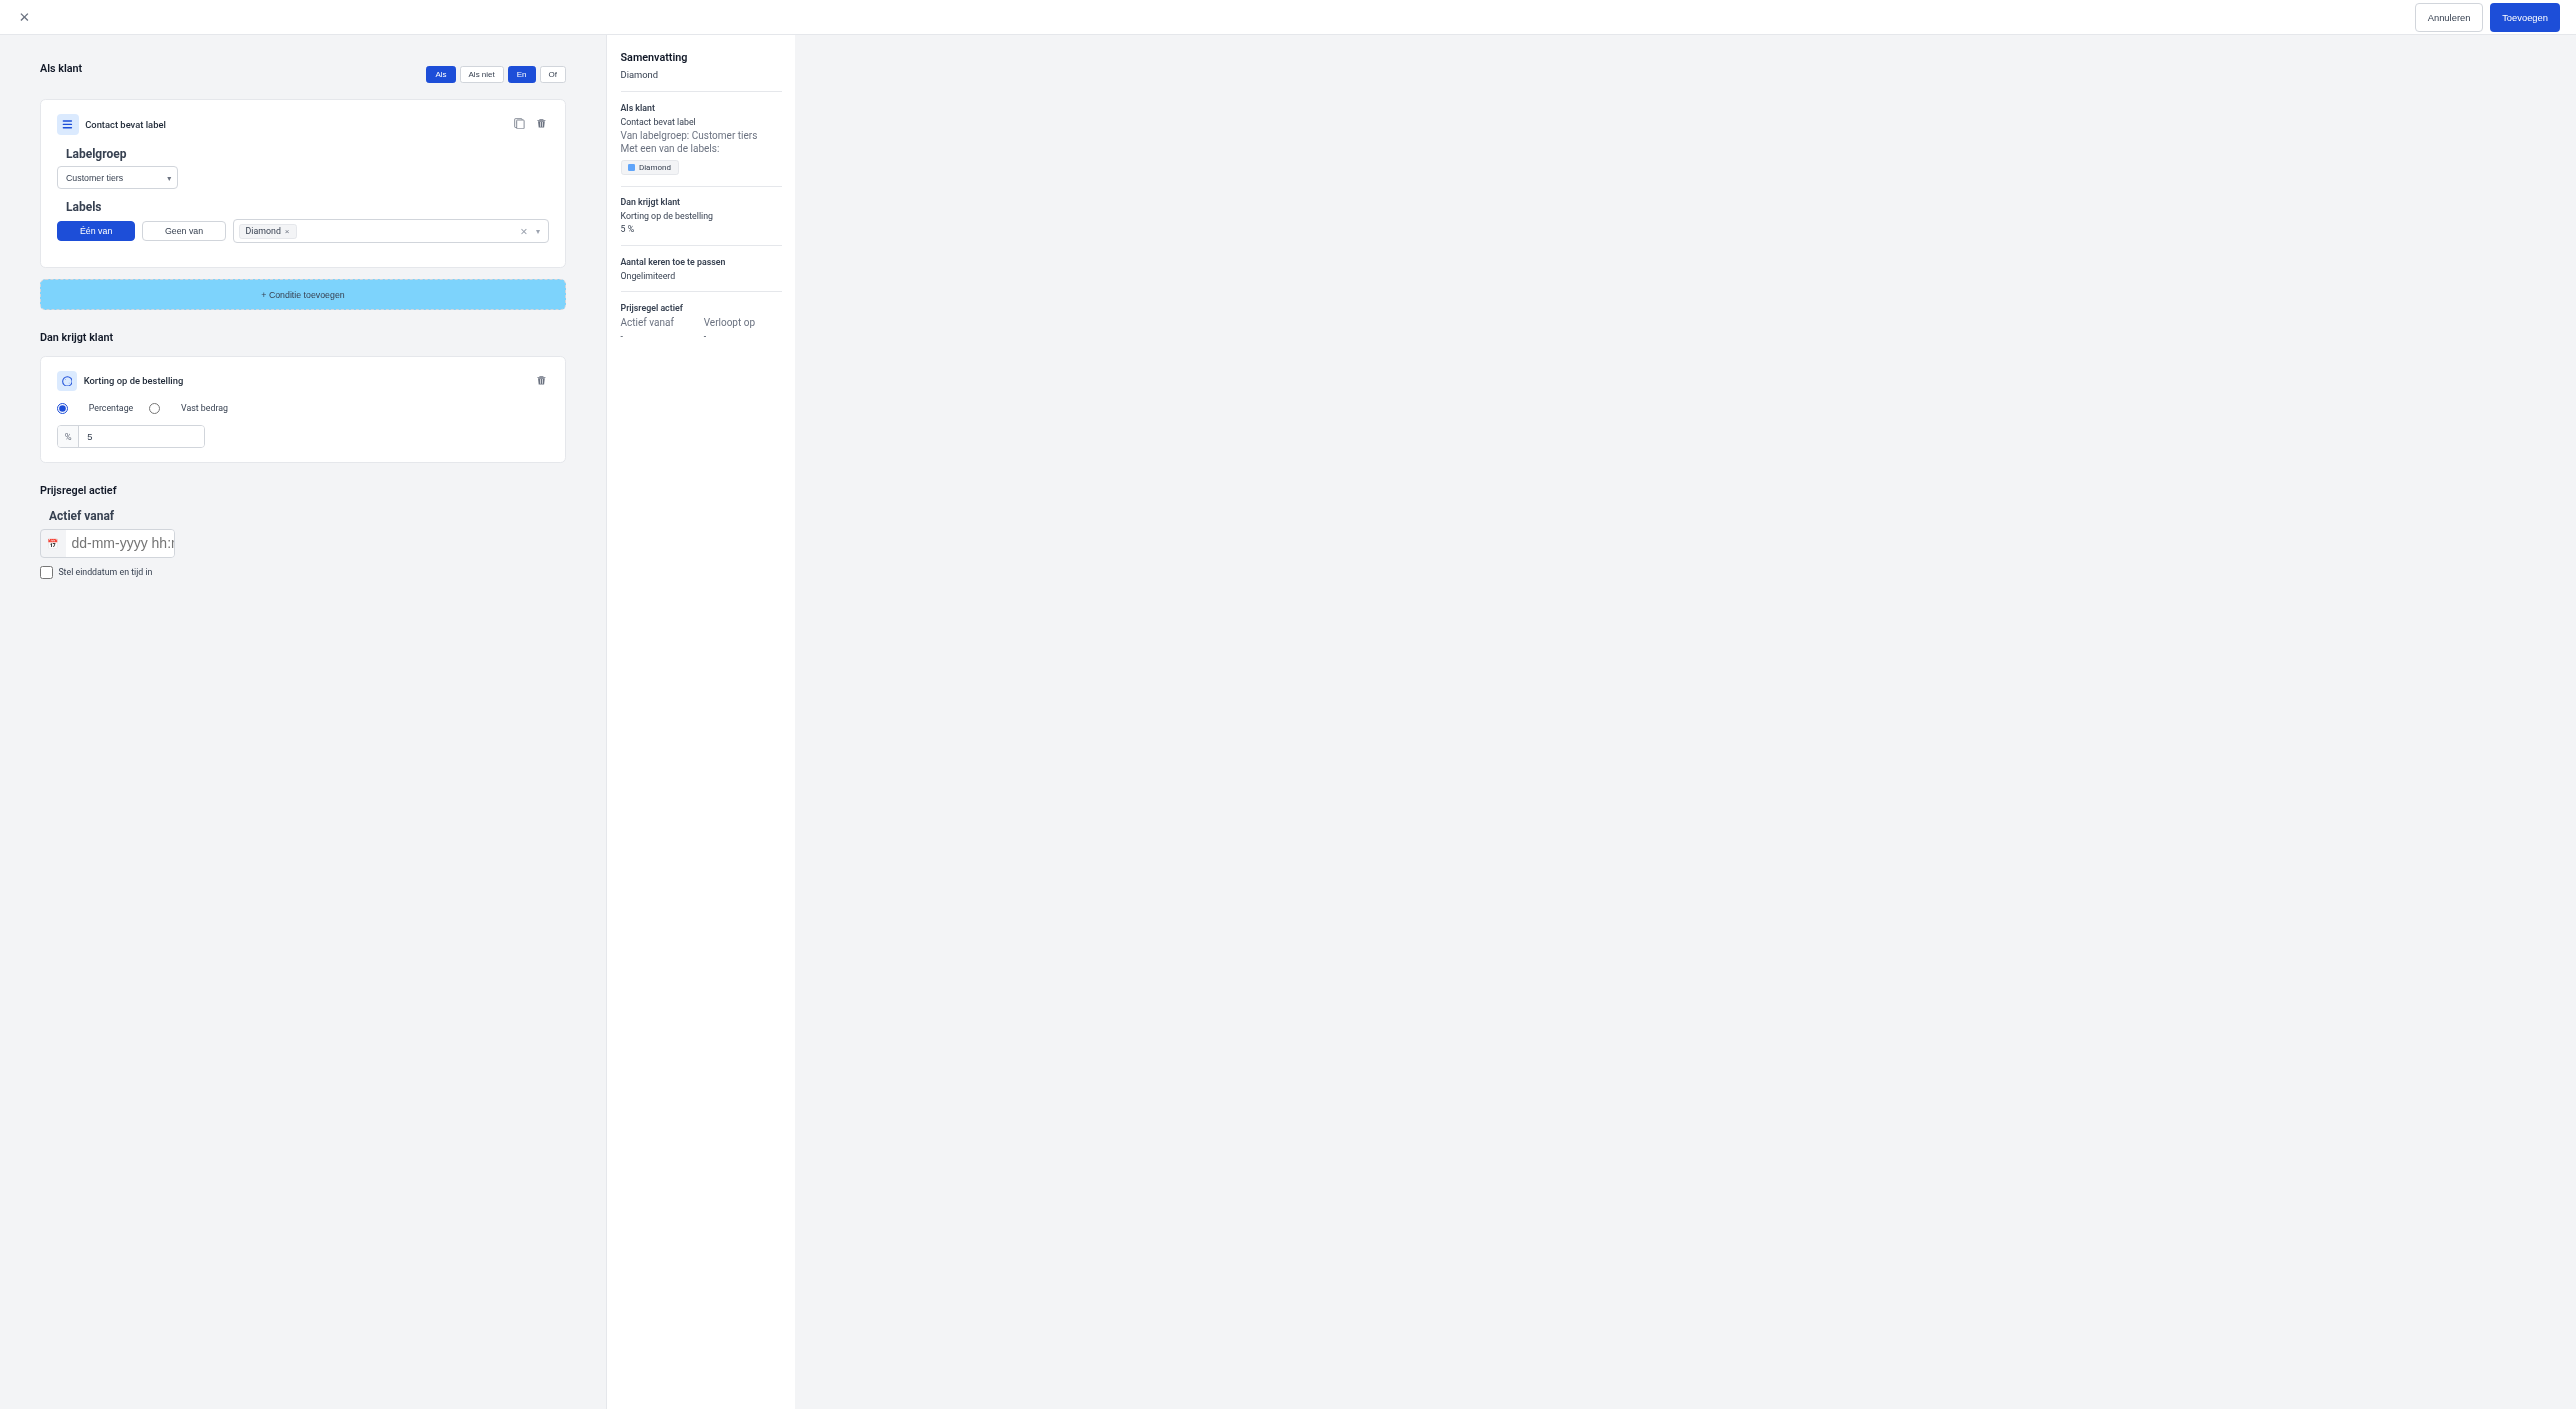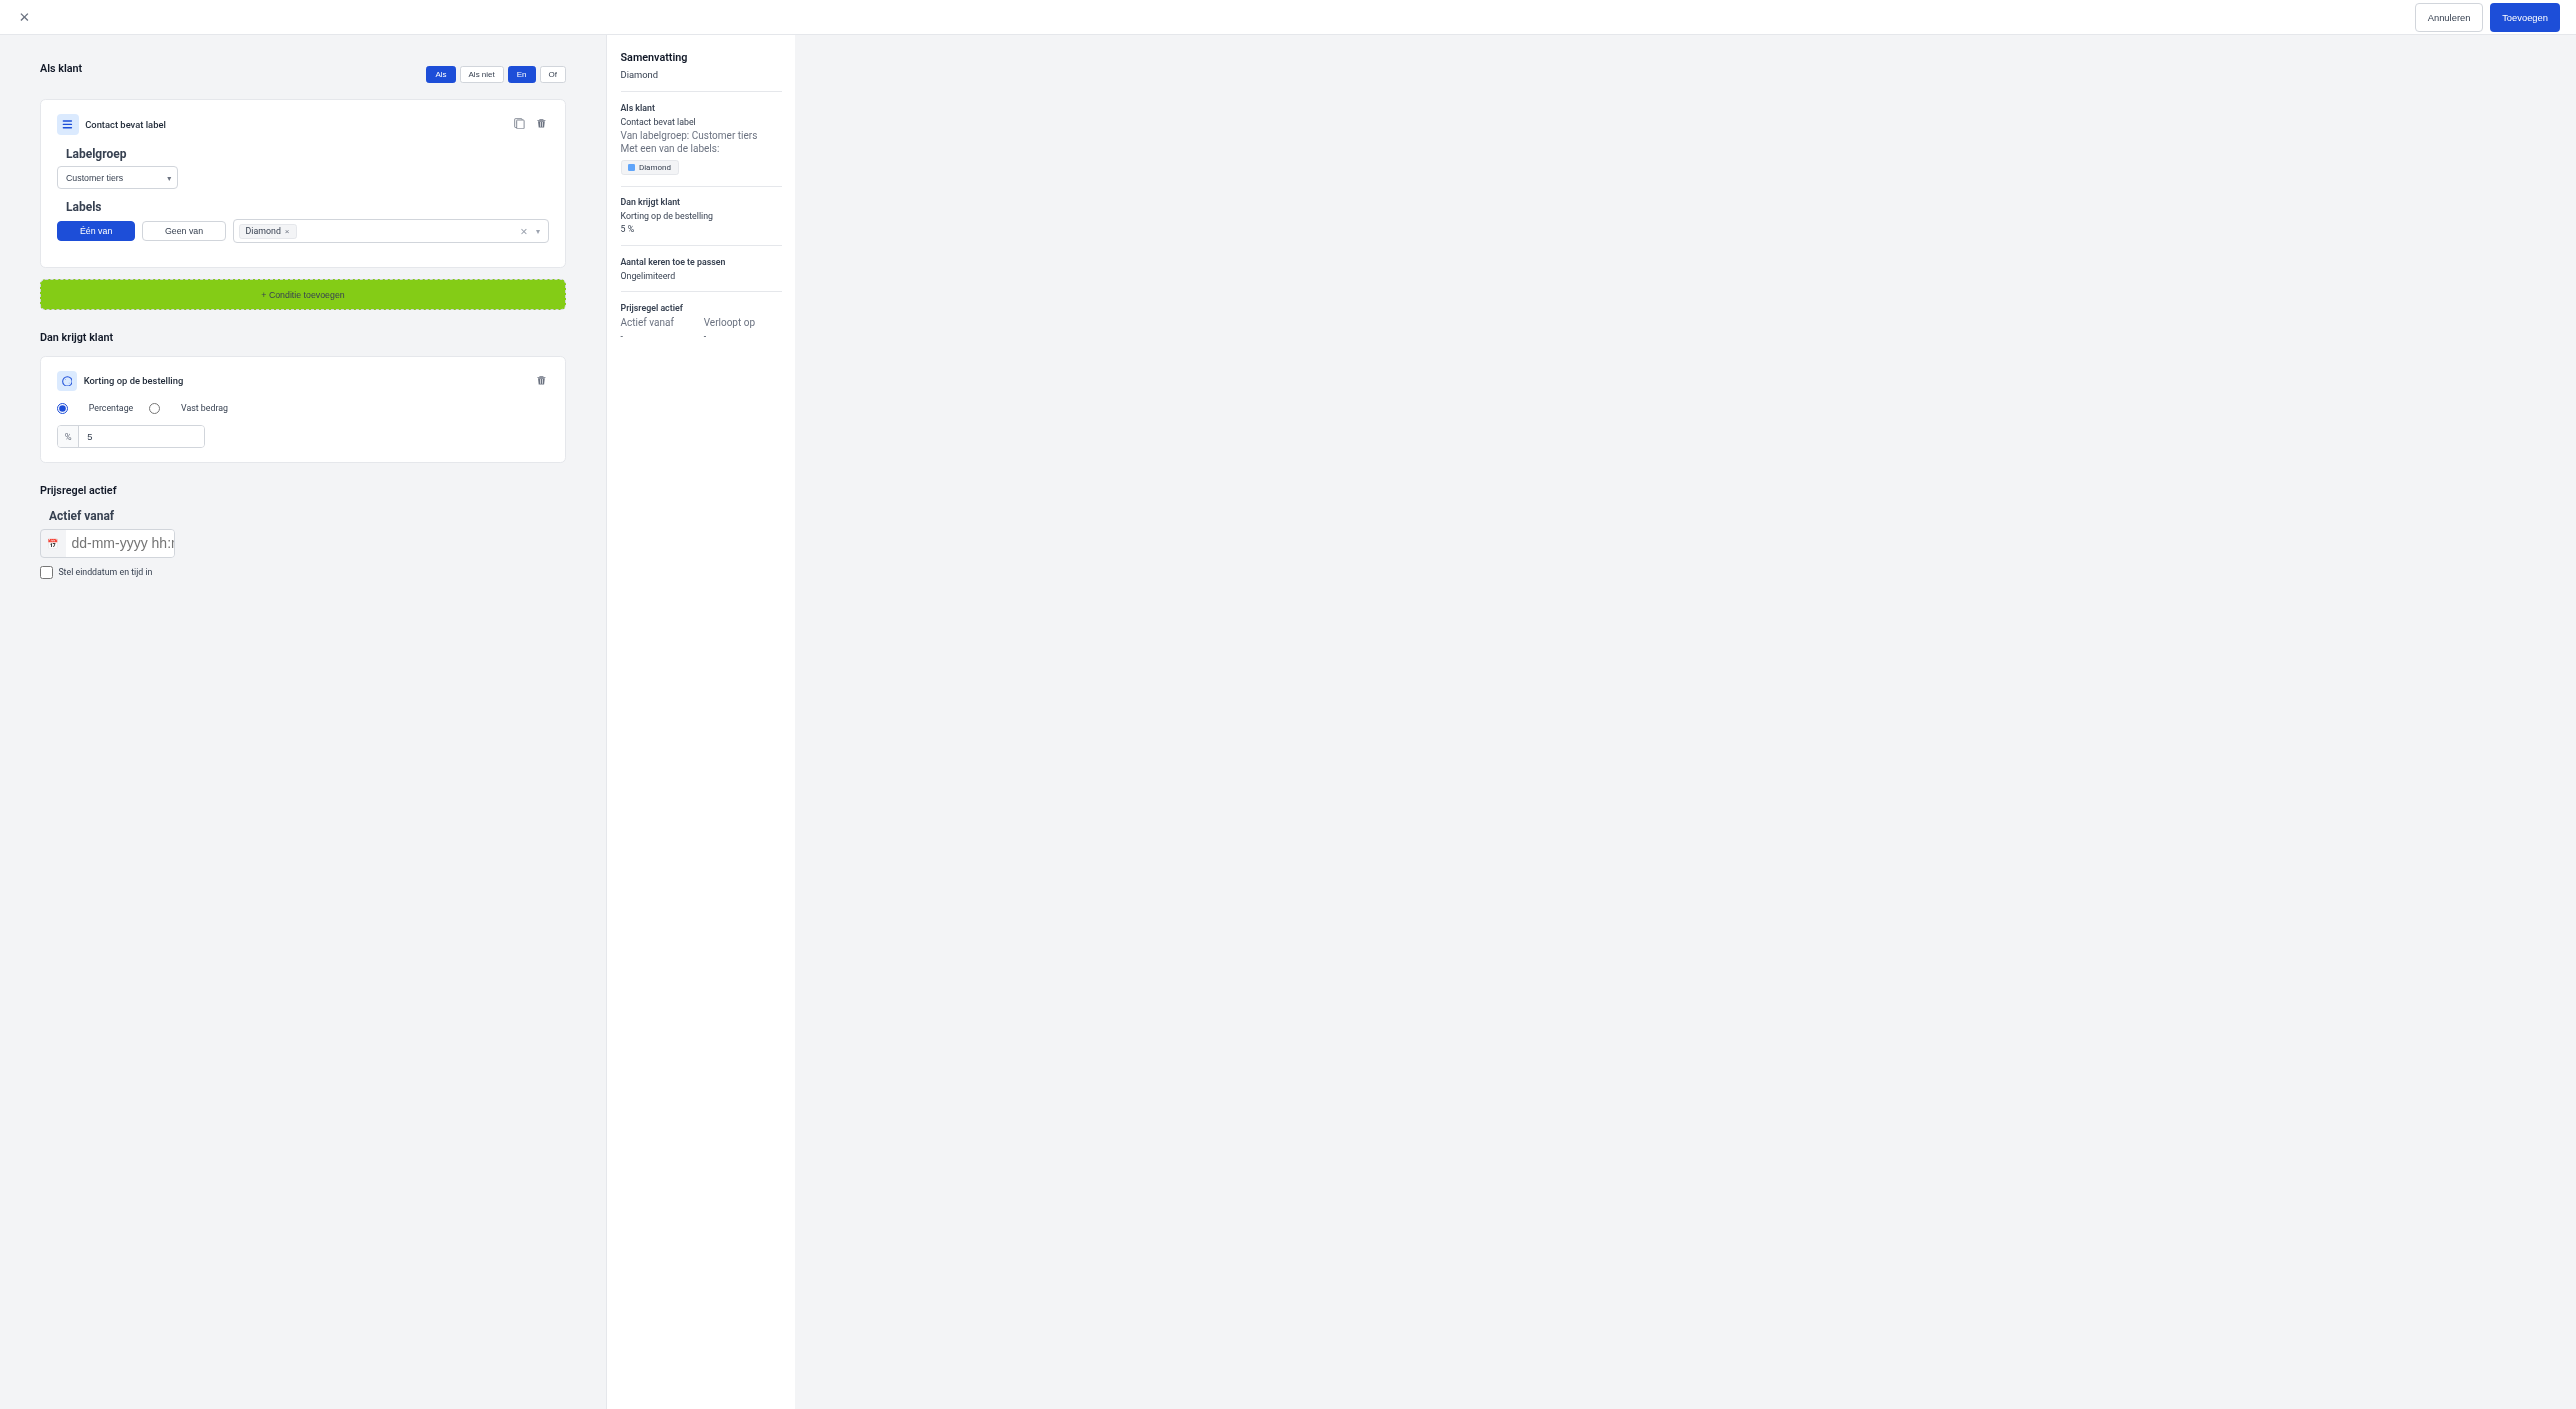--- a/index.html
+++ b/index.html
@@ -246,21 +246,21 @@
       display: flex;
       gap: 2.7px;
       align-items: center;
     }
 
     
     .add-condition-btn {
       display: block;
       width: 100%;
       padding: 9.4px;
-      background: #84cc16;
+      background: #7dd3fc;
       border: 0.7px dashed #d1d5db;
       border-radius: 5.4px;
       text-align: center;
       cursor: pointer;
       color: #374151;
       font-size: 8.8px;
       margin-bottom: 21.5px;
     }
 
     

